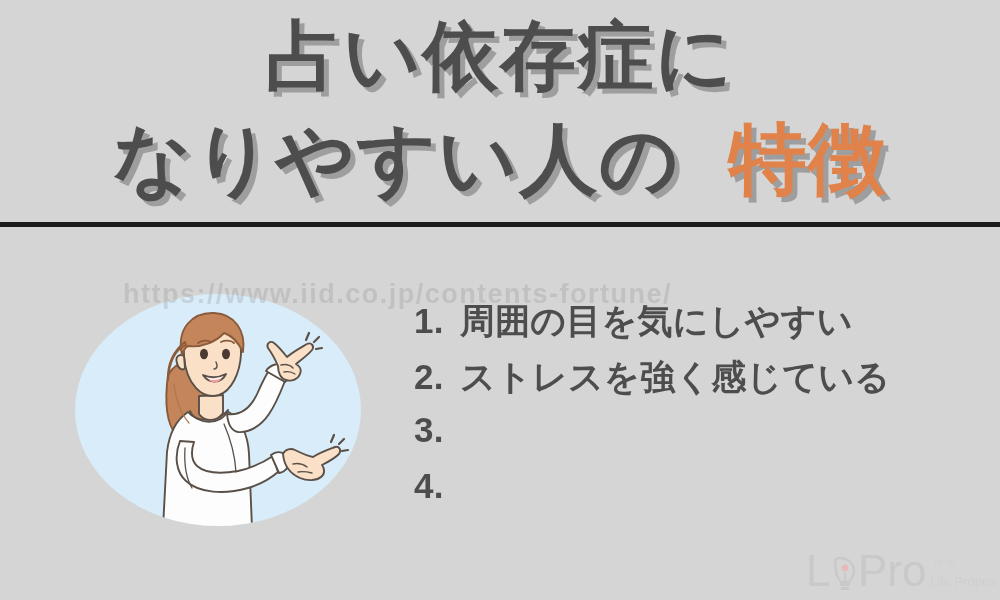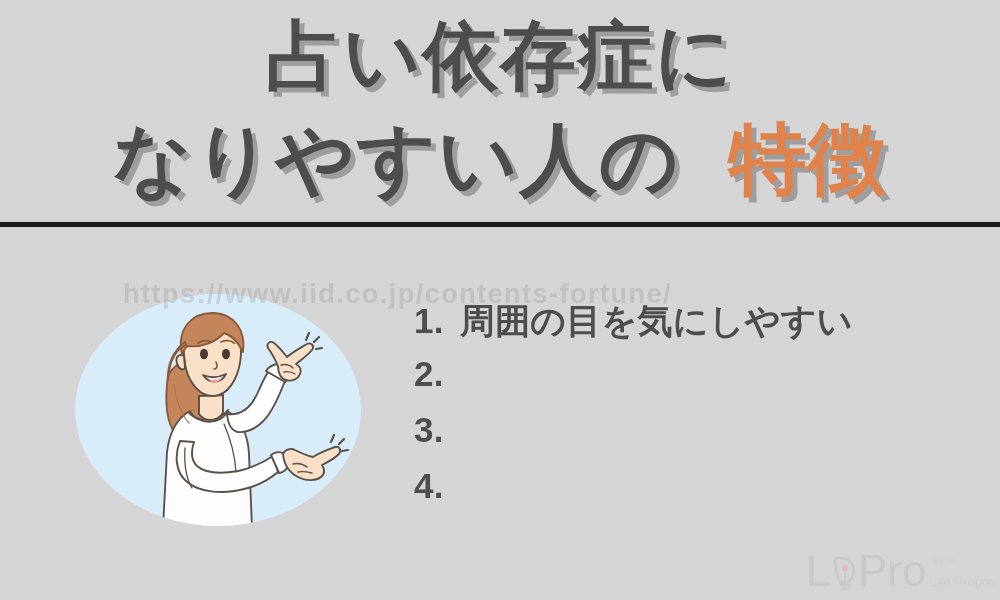--- a/index.html
+++ b/index.html
@@ -245,20 +245,21 @@
     </svg>
   </div>
 
   <div class="list">
     <div class="list-item">
       <span class="list-num">1.</span>
       <span class="list-text">周囲の目を気にしやすい</span>
     </div>
     <div class="list-item">
       <span class="list-num">2.</span>
+      <span class="list-text">ストレスを強く感じている</span>
     </div>
     <div class="list-item">
       <span class="list-num">3.</span>
     </div>
     <div class="list-item">
       <span class="list-num">4.</span>
     </div>
   </div>
 
   <div class="logo">

